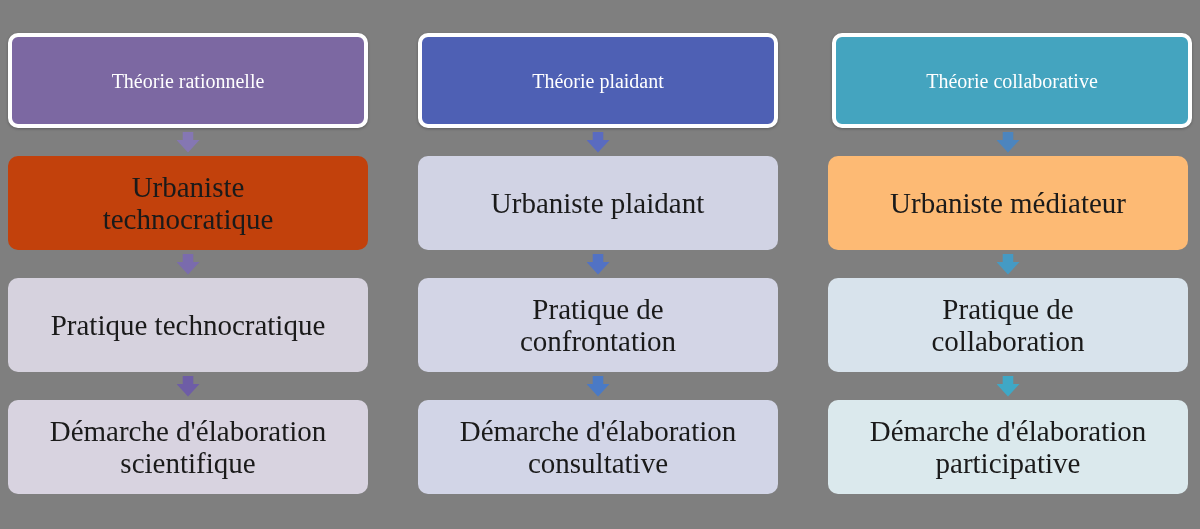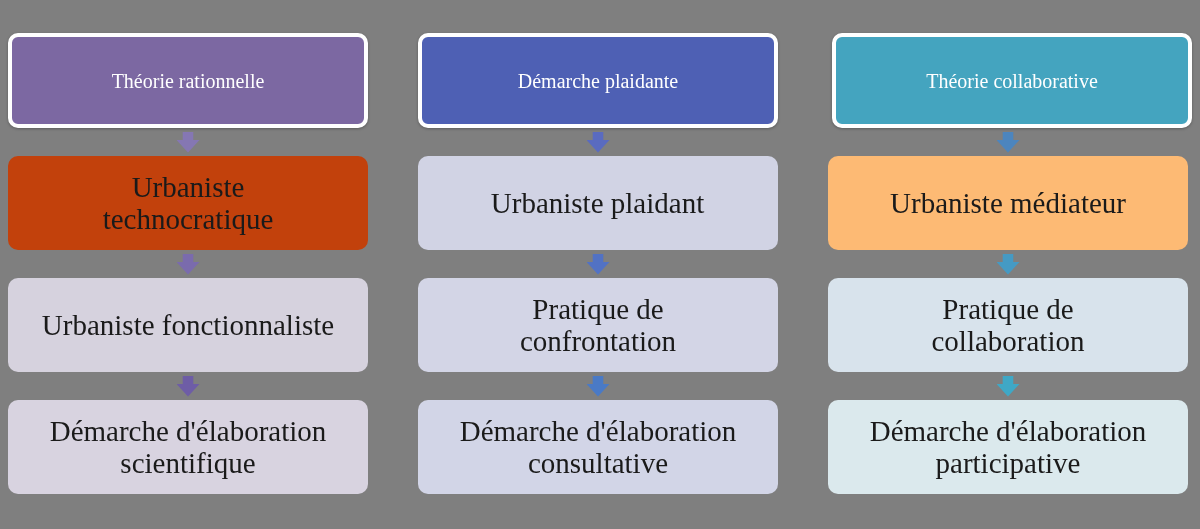--- a/index.html
+++ b/index.html
@@ -85,34 +85,34 @@
       <div class="arrow" style="background: rgb(133, 119, 179);"></div>
     </div>
     <div class="step-box" style="background: #c2410c;">
       <span>Urbaniste
 technocratique</span>
     </div>
     <div class="arrow-wrap">
       <div class="arrow" style="background: rgb(122, 107, 173);"></div>
     </div>
     <div class="step-box" style="background: rgb(214, 210, 222);">
-      <span>Urbaniste fonctionnaliste</span>
+      <span>Pratique technocratique</span>
     </div>
     <div class="arrow-wrap">
       <div class="arrow" style="background: rgb(110, 93, 166);"></div>
     </div>
     <div class="step-box" style="background: rgb(216, 211, 224);">
       <span>Démarche d'élaboration
 scientifique</span>
     </div>
   </div>
 
   <div class="column">
     <div class="header-box" style="background: rgb(78, 96, 180);">
-      <span>Démarche plaidante</span>
+      <span>Théorie plaidant</span>
     </div>
     <div class="arrow-wrap">
       <div class="arrow" style="background: rgb(90, 107, 192);"></div>
     </div>
     <div class="step-box" style="background: rgb(209, 211, 228); padding-left: 9px;">
       <span>Urbaniste plaidant</span>
     </div>
     <div class="arrow-wrap">
       <div class="arrow" style="background: rgb(82, 114, 196);"></div>
     </div>

